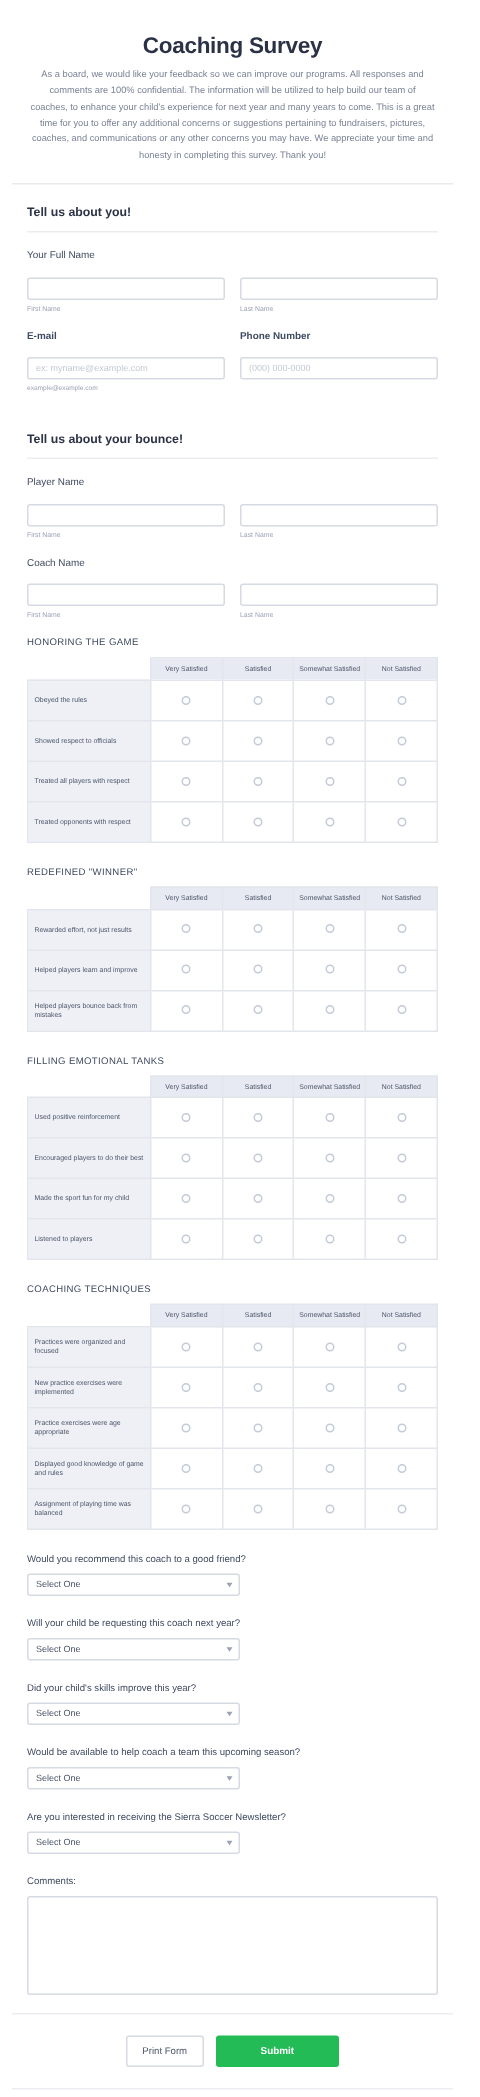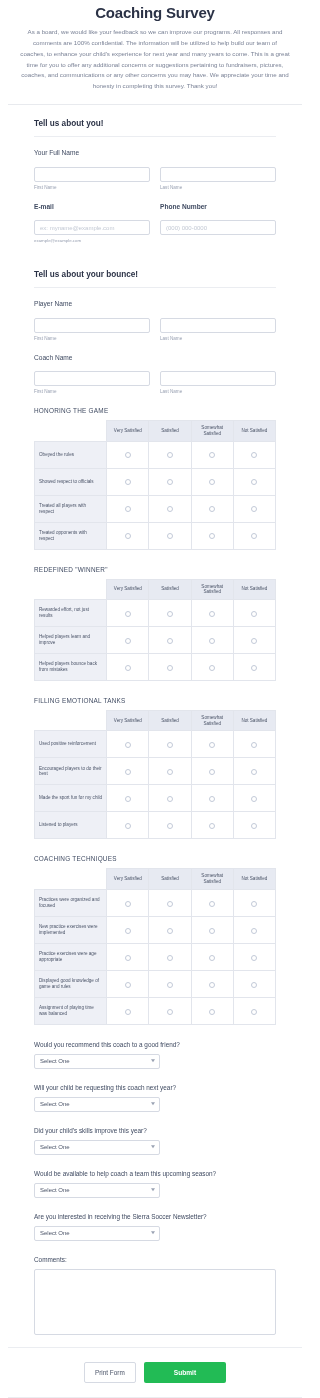--- a/index.html
+++ b/index.html
@@ -7,40 +7,40 @@
   body {
     width: 310px;
     background: #ffffff;
     font-family: "Liberation Sans", sans-serif;
     color: #3f4a61;
     -webkit-font-smoothing: antialiased;
   }
   .page { width:310px; background:#fff; padding:0; }
 
   
-  .header { padding: 4px 14px 12px 14px; text-align:center; }
+  .header { padding: 22px 14px 12px 14px; text-align:center; }
   .form-title {
     font-size: 15px;
     font-weight: bold;
     color: #2b3246;
     margin: 0 0 6px 0;
     letter-spacing: -0.2px;
   }
   .form-desc {
     font-size: 6.2px;
     line-height: 1.75;
     color: #7a8296;
     margin: 0;
     padding: 0 6px;
     text-align: center;
   }
   .hr { height:1px; background:#e8eaee; border:0; margin:0 8px; }
 
   
-  .section { padding: 0 34px; }
+  .section { padding: 0 18px; }
   .section-head {
     font-size: 8.2px;
     font-weight: bold;
     color: #2b3246;
     padding: 14px 0 8px 0;
   }
   .section-rule { height:1px; background:#ebedf1; margin-bottom: 12px; }
 
   .field-block { margin-bottom: 13px; }
   .field-label {

